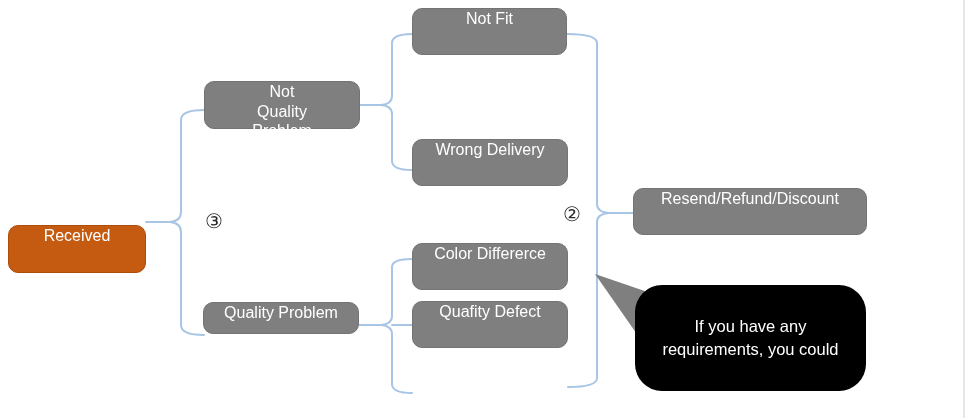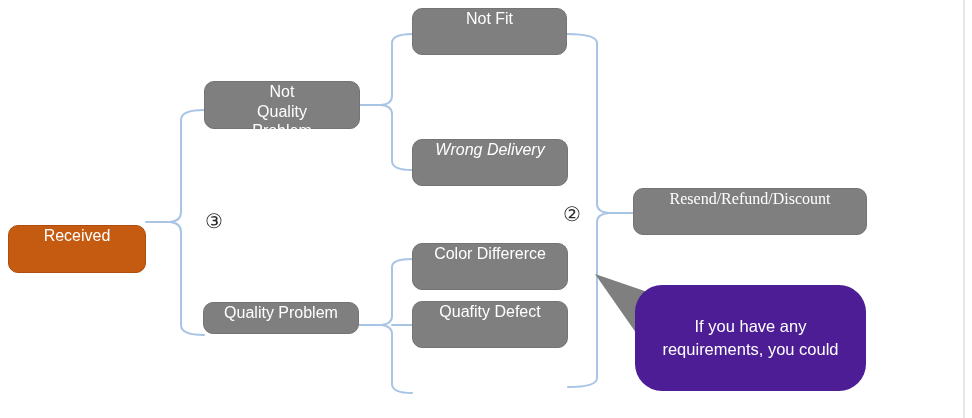--- a/index.html
+++ b/index.html
@@ -16,21 +16,21 @@
   .node.gray{background:#7F7F7F;border:1px solid #747474;}
   .node.orange{background:#C55A11;border:1px solid #AC4E0E;}
   .node .lbl{display:block;padding:0 12px;}
   .node.narrowwrap .lbl{padding:0 44px;}
   .branch-num{
     position:absolute;color:#2b2b2b;font-size:20px;line-height:24px;width:26px;height:24px;
     text-align:center;
   }
   .callout{
     position:absolute;left:635px;top:285px;width:231px;height:106px;
-    background:#4c1d95;border-radius:27px;display:flex;align-items:center;justify-content:center;
+    background:#000000;border-radius:27px;display:flex;align-items:center;justify-content:center;
     color:#ffffff;font-size:16.5px;line-height:23px;text-align:center;
   }
   .callout .line{display:block;}
   .edge-line{position:absolute;left:963px;top:0;width:2px;height:418px;background:#E6E6E6;}
 </style>
 </head>
 <body>
 
 <div class="stage">
 
@@ -61,34 +61,34 @@
   </div>
 
   <div class="node gray" style="left:203px;top:302px;width:156px;height:32px;">
     <span class="lbl">Quality Problem</span>
   </div>
 
   <div class="node gray" style="left:412px;top:8px;width:155px;height:47px;">
     <span class="lbl">Not Fit</span>
   </div>
 
-  <div class="node gray" style="left:412px;top:139px;width:156px;height:47px;font-style:italic;">
+  <div class="node gray" style="left:412px;top:139px;width:156px;height:47px;">
     <span class="lbl">Wrong Delivery</span>
   </div>
 
   <div class="node gray" style="left:412px;top:243px;width:156px;height:47px;">
     <span class="lbl">Color Differerce</span>
   </div>
 
   <div class="node gray" style="left:412px;top:301px;width:156px;height:47px;">
     <span class="lbl">Quafity Defect</span>
   </div>
 
 
-  <div class="node gray" style="left:633px;top:188px;width:234px;height:47px;font-family:Liberation Serif, serif;">
+  <div class="node gray" style="left:633px;top:188px;width:234px;height:47px;">
     <span class="lbl">Resend/Refund/Discount</span>
   </div>
 
   <div class="branch-num" style="left:201px;top:209px;">③</div>
   <div class="branch-num" style="left:559px;top:202px;">②</div>
 
   <div class="callout">
     <div>
       <span class="line">If you have any</span>
       <span class="line">requirements, you could</span>

